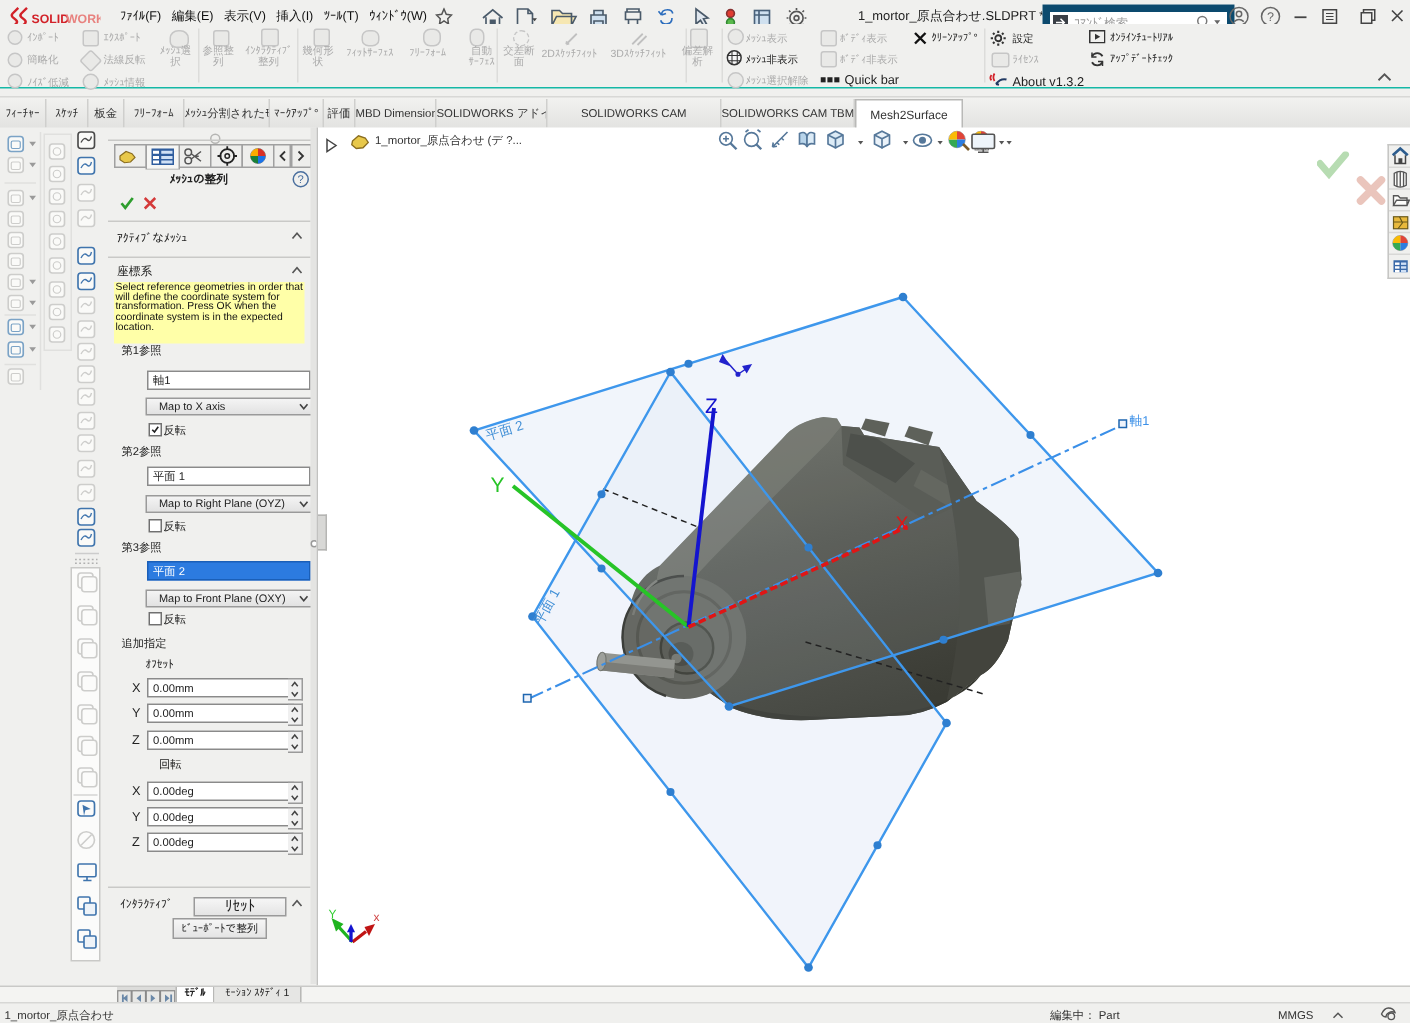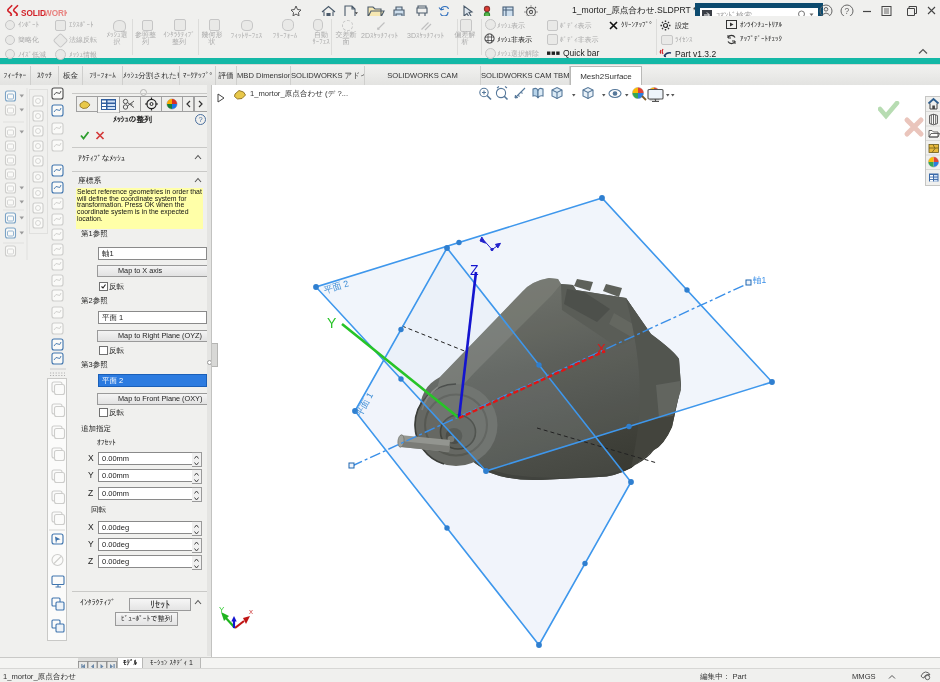--- a/index.html
+++ b/index.html
@@ -7,20 +7,21 @@
 </style></head>
 <body>
 
 <div class="abs" id="titlebar" style="left:0;top:0;width:940px;height:22px;background:#f0f0ee;">
   <svg class="abs" style="left:5px;top:4px;" width="62" height="15" viewBox="0 0 62 15">
     <path d="M7.2 1.2 L3.4 5.0 Q2.2 6.2 3.4 7.4 L5.6 9.2 Q7.0 10.4 5.8 11.8 L3.0 14.2" fill="none" stroke="#d22128" stroke-width="1.6"></path>
     <path d="M13.0 1.2 L9.2 5.0 Q8.0 6.2 9.2 7.4 L11.4 9.2 Q12.8 10.4 11.6 11.8 L8.8 14.2" fill="none" stroke="#d22128" stroke-width="1.6"></path>
     <text x="16" y="11.5" font-size="8.2" font-weight="bold" fill="#d22128" font-family="Liberation Sans">SOLID</text>
     <text x="39" y="11.5" font-size="8.2" font-weight="bold" fill="#e8827f" font-family="Liberation Sans">WORKS</text>
   </svg>
+  <div class="abs" style="left:80px;top:5px;width:230px;height:12px;font-size:8.4px;color:#111;white-space:nowrap;">ﾌｧｲﾙ(F)&nbsp;&nbsp;&nbsp;編集(E)&nbsp;&nbsp;&nbsp;表示(V)&nbsp;&nbsp;&nbsp;挿入(I)&nbsp;&nbsp;&nbsp;ﾂｰﾙ(T)&nbsp;&nbsp;&nbsp;ｳｨﾝﾄﾞｳ(W)</div>
   <svg class="abs" style="left:290px;top:5px;" width="12" height="12" viewBox="0 0 12 12">
       <path d="M6 1 L7.5 4.5 L11 5 L8.5 7.5 L9 11 L6 9 L3 11 L3.5 7.5 L1 5 L4.5 4.5 Z" fill="none" stroke="#555" stroke-width="1"></path>
     </svg>
 
   <svg class="abs" style="left:318px;top:4px;" width="260" height="15" viewBox="0 0 260 15">
     <g stroke="#4a5a6a" fill="none" stroke-width="1.1">
       <path d="M4 8 L10.5 2.5 L17 8 M6 7.5 V13 H15 V7.5"></path>
         <path d="M9 13 V9.5 H12 V13" fill="#4a5a6a"></path>
       <path d="M27 2 H34 L37 5 V13 H27 Z M34 2 V5 H37"></path>
       <path d="M50 5 V3 H55 L57 5 H63 V13 H50 Z M50 13 L53 7 H66 L63 13" fill="#f6e7b2"></path>
@@ -81,21 +82,21 @@
         <rect x="20" y="2.5" width="9" height="9"></rect>
         <path d="M22 5 H27 M22 7 H27 M22 9 H27" stroke-width="0.8"></path>
       </g>
     <g stroke="#444" fill="none" stroke-width="1">
         <path d="M45.5 4.5 H52.5 V11.5 H45.5 Z M47 4.5 V2.5 H54.5 V9.5 H52.5"></path>
       </g>
     <path d="M66 3 L73 10 M73 3 L66 10" stroke="#444" stroke-width="1.1" fill="none"></path>
   </svg>
 </div>
 
-<div class="abs" id="ribbon" style="left:0;top:16px;width:940px;height:42px;background:#f0f0ee;border-bottom:7px solid #14b8a6;">
+<div class="abs" id="ribbon" style="left:0;top:16px;width:940px;height:42px;background:#f0f0ee;border-bottom:1px solid #14b8a6;">
   <style>
     .rl{position:absolute;font-size:7px;color:#ababab;white-space:nowrap;}
     .rb{position:absolute;font-size:7px;color:#222;white-space:nowrap;}
     .rl2{position:absolute;font-size:7px;color:#ababab;white-space:nowrap;text-align:center;line-height:7px;}
     .gi{position:absolute;border:1px solid #c6c6c6;border-radius:2px;background:#e9e9e7;}
     .rsep{position:absolute;top:3px;width:1px;height:36px;background:#dcdcda;}
   </style>
   <div class="rsep" style="left:132px;"></div>
     <div class="rsep" style="left:198px;"></div>
   <div class="rsep" style="left:331px;"></div>
@@ -169,21 +170,21 @@
         <path d="M5.5 0.5 V2 M5.5 9 V10.5 M0.5 5.5 H2 M9 5.5 H10.5 M2 2 L3 3 M8 3 L9 2 M2 9 L3 8 M8 8 L9 9"></path>
       </g>
     </svg>
   <div class="rb" style="left:675px;top:5px;">設定</div>
   <div class="gi" style="left:661px;top:19px;width:10px;height:8px;"></div>
     <div class="rl" style="left:675px;top:20px;">ﾗｲｾﾝｽ</div>
   <svg class="abs" style="left:659px;top:32px;" width="13" height="11" viewBox="0 0 13 11">
       <path d="M2 2 Q0.5 4 2 5.5 M4 1 Q2.5 3.5 4 6" fill="none" stroke="#d22128" stroke-width="1.2"></path>
       <path d="M5 8 Q8 4 12 5 M5 8 L7 8.5" fill="none" stroke="#223a63" stroke-width="1.4"></path>
     </svg>
-  <div class="rb" style="left:675px;top:33px;font-size:8.5px;">Part v1.3.2</div>
+  <div class="rb" style="left:675px;top:33px;font-size:8.5px;">About v1.3.2</div>
   <svg class="abs" style="left:726px;top:4px;" width="11" height="9" viewBox="0 0 11 9">
       <rect x="0.5" y="0.5" width="10" height="8" fill="none" stroke="#333" stroke-width="1"></rect>
       <path d="M4 2.5 L7.5 4.5 L4 6.5 Z" fill="#333"></path>
     </svg>
   <div class="rb" style="left:740px;top:5px;">ｵﾝﾗｲﾝﾁｭｰﾄﾘｱﾙ</div>
   <svg class="abs" style="left:726px;top:18px;" width="11" height="11" viewBox="0 0 11 11">
       <path d="M9 3.5 A4 4 0 0 0 2 3.5 M2 7.5 A4 4 0 0 0 9 7.5" fill="none" stroke="#333" stroke-width="1.2"></path>
       <path d="M2 1 V4 H5 M9 10 V7 H6" fill="none" stroke="#333" stroke-width="1"></path>
     </svg>
   <div class="rb" style="left:740px;top:19px;">ｱｯﾌﾟﾃﾞｰﾄﾁｪｯｸ</div>
@@ -351,21 +352,21 @@
         </g>
     </g>
   </svg>
 </div>
 
 <div class="abs" id="pmpanel" style="left:68px;top:85px;width:143px;height:571px;background:#f0f0ee;">
   <style>
     .pmh{position:absolute;font-size:7.8px;font-weight:bold;color:#222;}
     .pml{position:absolute;font-size:7.5px;color:#222;white-space:nowrap;}
     .pmbox{position:absolute;left:30px;width:104px;height:11px;background:#fff;border:1px solid #8a8a8a;font-size:7.5px;color:#222;padding-left:3px;line-height:11px;}
-    .pmdd{position:absolute;left:29px;width:103px;height:10px;background:linear-gradient(#f4f4f4,#e2e2e2);border:1px solid #9a9a9a;font-size:7.3px;color:#222;padding-left:20px;line-height:10px;}
+    .pmdd{position:absolute;left:29px;width:103px;height:10px;background:linear-gradient(#f4f4f4,#e2e2e2);border:1px solid #9a9a9a;font-size:7.3px;color:#222;padding-left:8px;line-height:10px;}
     .chev{position:absolute;right:9px;width:8px;height:6px;}
     .cb{position:absolute;width:7px;height:7px;background:#fff;border:1px solid #707070;}
     .spin{position:absolute;left:124px;width:9px;height:13px;border:1px solid #9a9a9a;border-left:none;background:#f0f0f0;}
   </style>
   <div class="abs" style="left:72px;top:4px;width:5px;height:5px;border:1px solid #b5b5b3;border-radius:50%;"></div>
   <div class="abs" style="left:4px;top:8px;width:136px;height:1px;background:#c8c8c6;"></div>
 
   <div class="abs" style="left:4px;top:11px;width:136px;height:16px;">
     <svg width="136" height="17" viewBox="0 0 136 17">
       <g stroke="#a0a0a0" fill="#eeeeec">
@@ -459,21 +460,21 @@
   <div class="pml" style="left:20px;top:385px;font-size:8.5px;">Y</div>
     <div class="pmbox" style="top:384px;width:93px;">0.00mm</div>
     <div class="spin" style="top:384px;"><svg width="9" height="13">
         <path d="M2.5 4.5 L4.5 2 L6.5 4.5 M2.5 8.5 L4.5 11 L6.5 8.5" fill="none" stroke="#444" stroke-width="1"></path>
       </svg></div>
   <div class="pml" style="left:20px;top:403px;font-size:8.5px;">Z</div>
     <div class="pmbox" style="top:402px;width:93px;">0.00mm</div>
     <div class="spin" style="top:402px;"><svg width="9" height="13">
         <path d="M2.5 4.5 L4.5 2 L6.5 4.5 M2.5 8.5 L4.5 11 L6.5 8.5" fill="none" stroke="#444" stroke-width="1"></path>
       </svg></div>
-  <div class="pml" style="left:23px;top:420px;">回転</div>
+  <div class="pml" style="left:38px;top:420px;">回転</div>
   <div class="pml" style="left:20px;top:437px;font-size:8.5px;">X</div>
     <div class="pmbox" style="top:436px;width:93px;">0.00deg</div>
     <div class="spin" style="top:436px;"><svg width="9" height="13">
         <path d="M2.5 4.5 L4.5 2 L6.5 4.5 M2.5 8.5 L4.5 11 L6.5 8.5" fill="none" stroke="#444" stroke-width="1"></path>
       </svg></div>
   <div class="pml" style="left:20px;top:454px;font-size:8.5px;">Y</div>
     <div class="pmbox" style="top:453px;width:93px;">0.00deg</div>
     <div class="spin" style="top:453px;"><svg width="9" height="13">
         <path d="M2.5 4.5 L4.5 2 L6.5 4.5 M2.5 8.5 L4.5 11 L6.5 8.5" fill="none" stroke="#444" stroke-width="1"></path>
       </svg></div>

